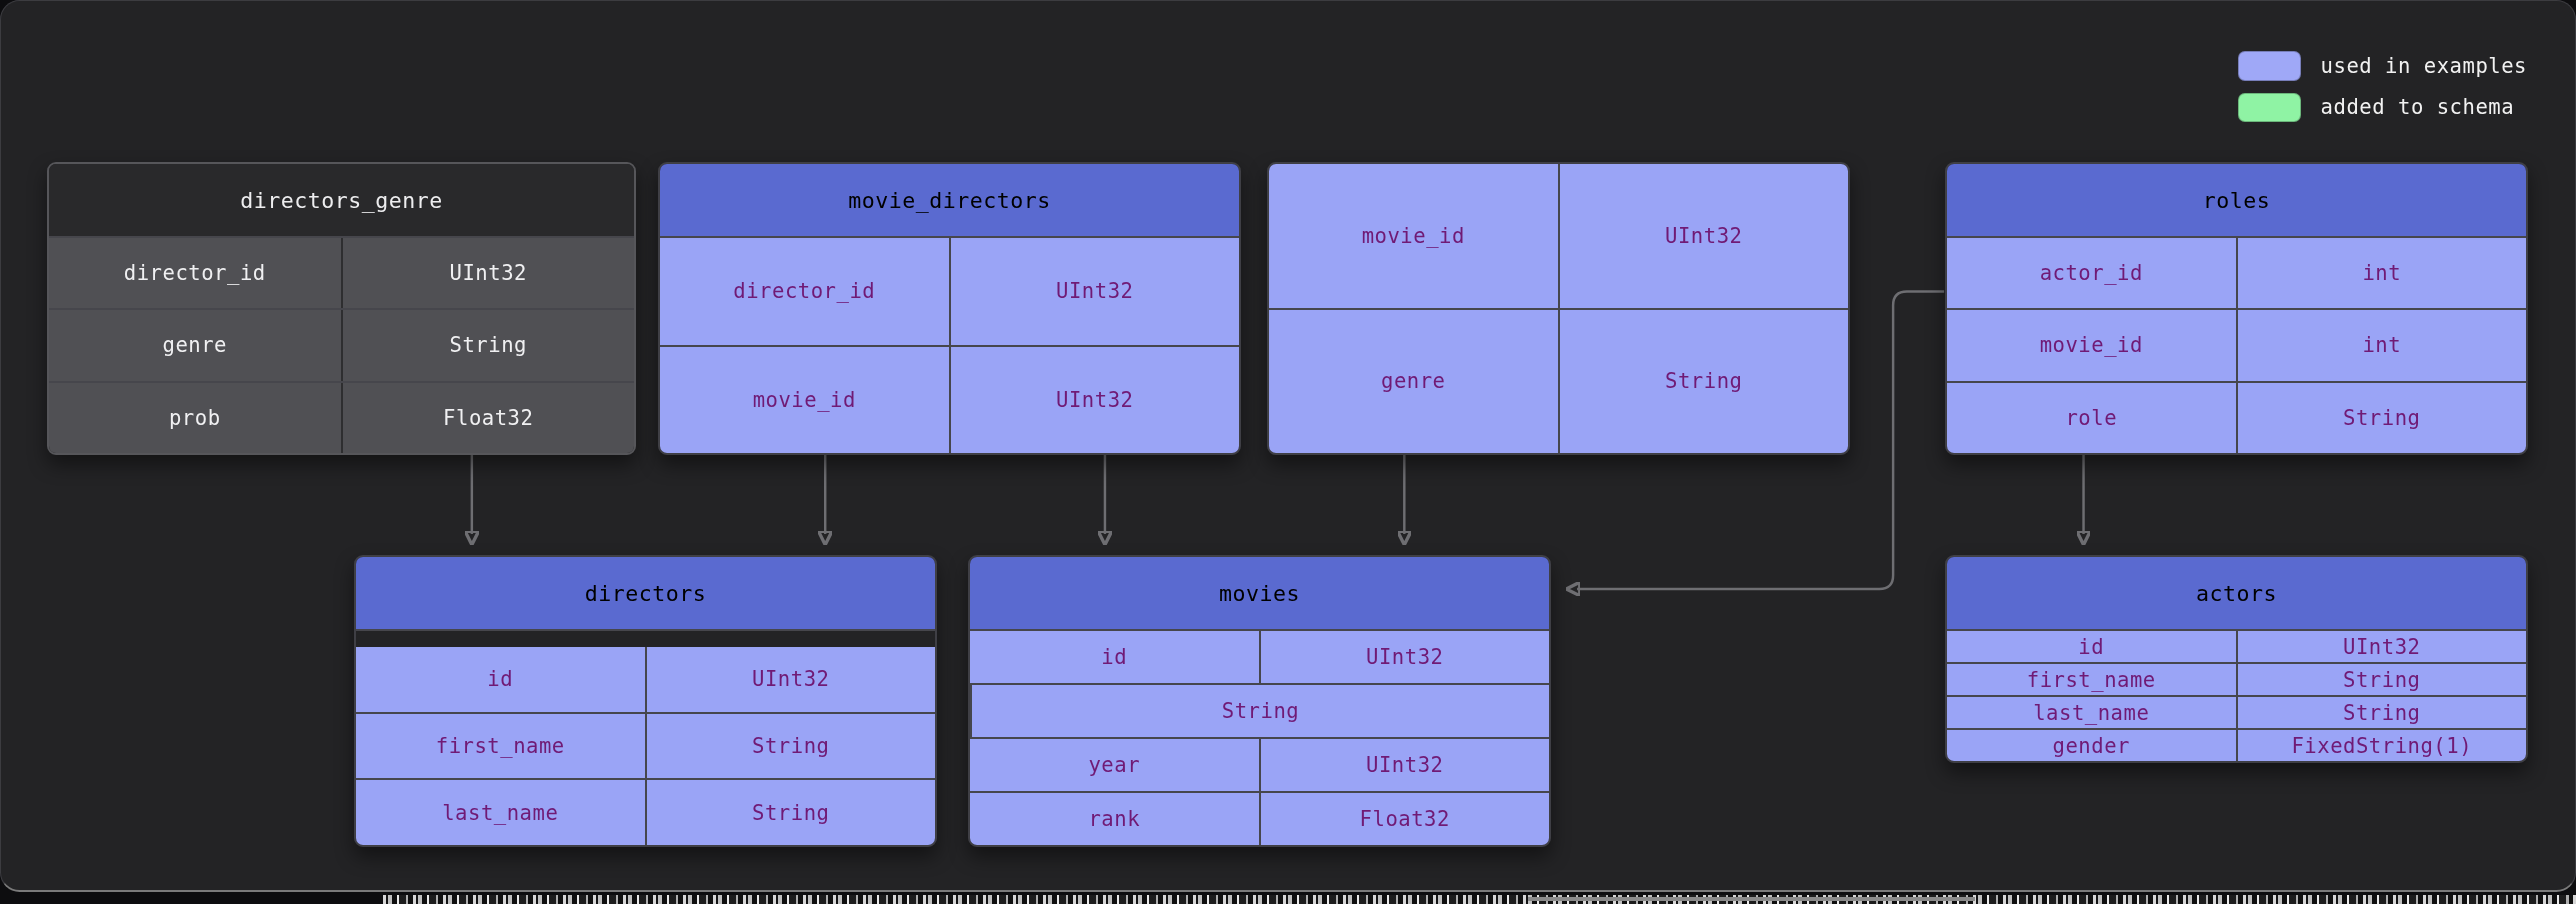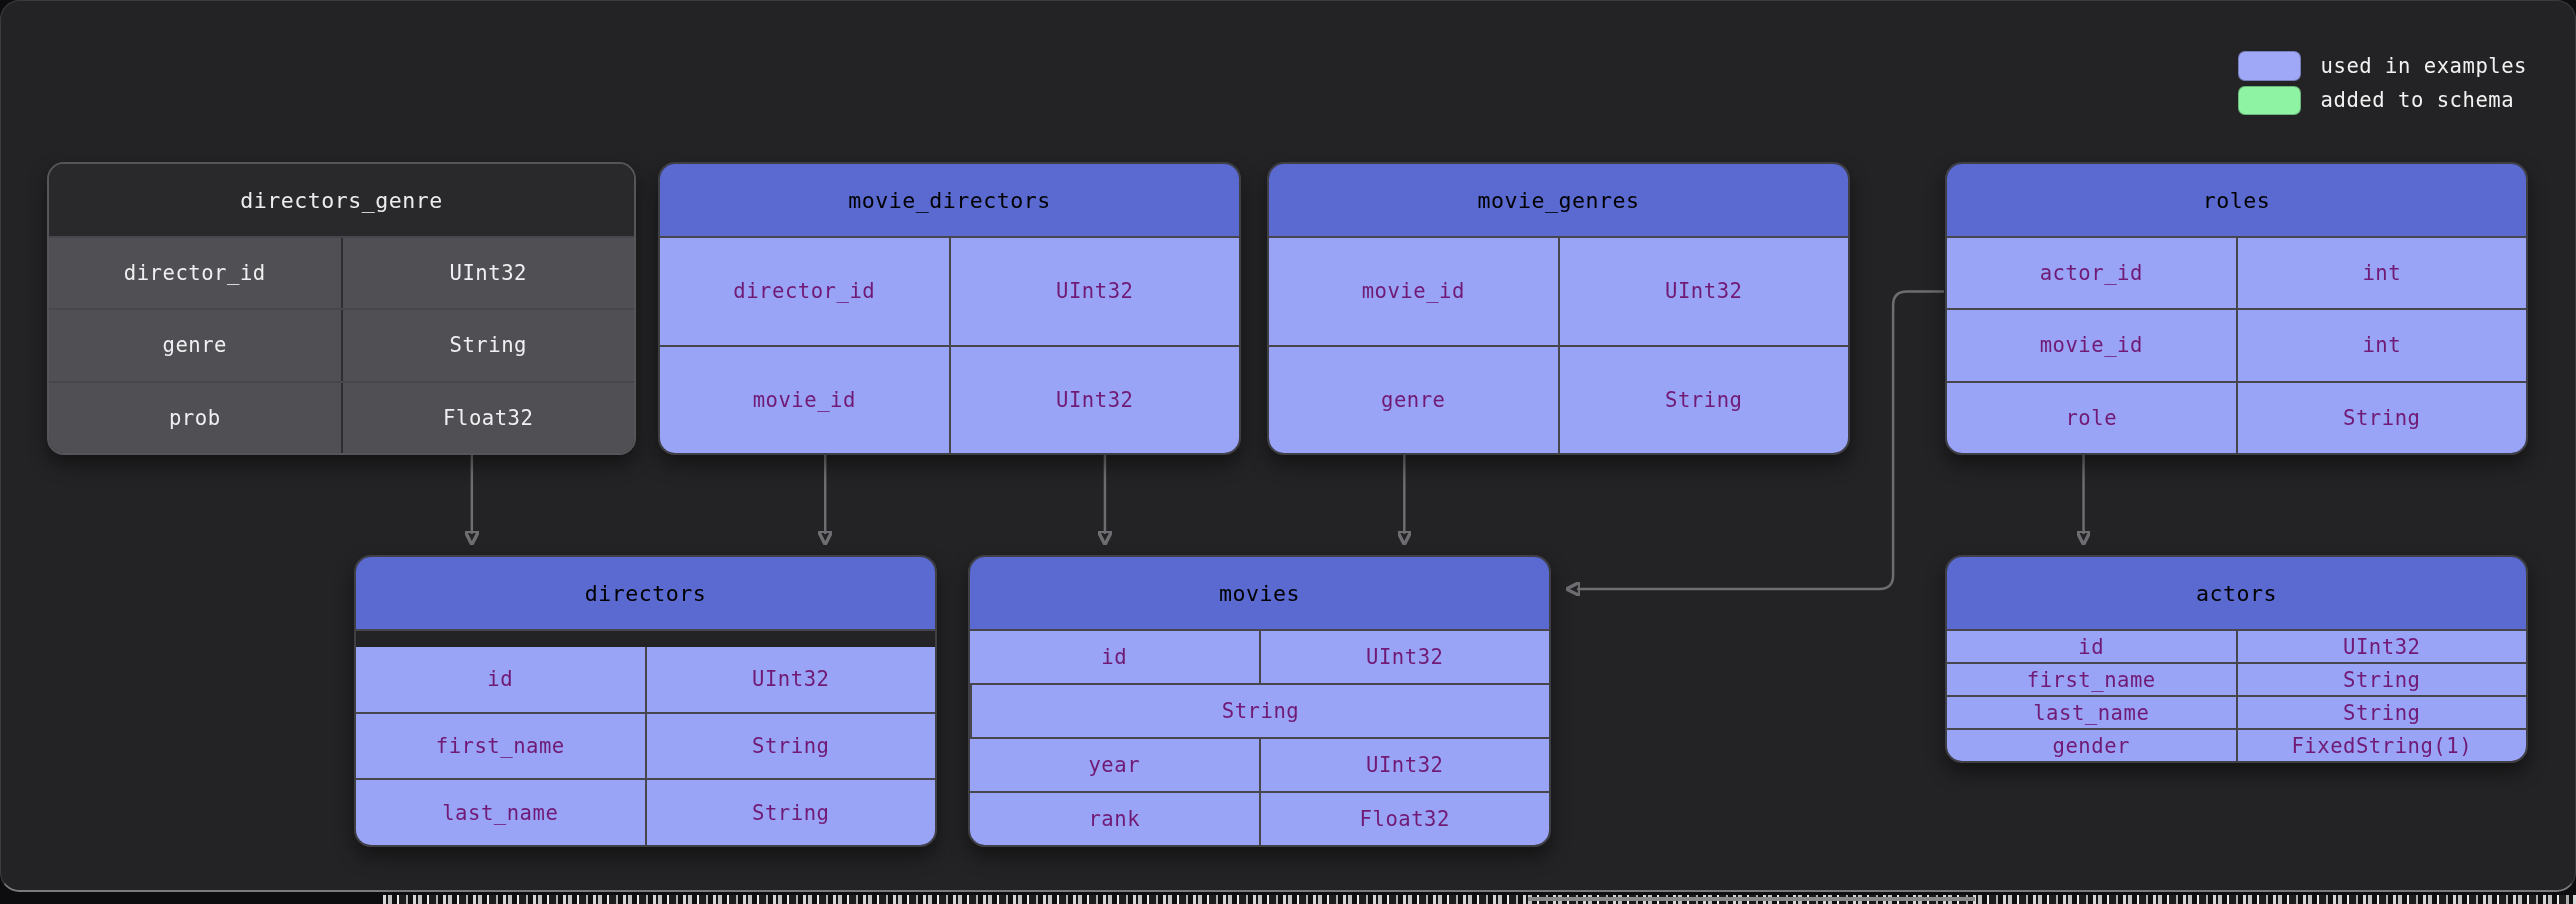--- a/index.html
+++ b/index.html
@@ -26,21 +26,21 @@
   }
   #noise-solid{
     position:absolute;top:897px;left:1528px;width:447px;height:3.9px;
     background:#8a8a8a;
   }
   
   #edges{position:absolute;left:0;top:0;width:2576px;height:904px;pointer-events:none;}
   #edges path{fill:none;stroke:var(--arrow,#6e6e72);stroke-width:2.5px;}
   
   .table{
-    position:absolute;border-radius:17px;overflow:hidden;
+    position:absolute;border-radius:9px;overflow:hidden;
     box-sizing:border-box;display:flex;flex-direction:column;
     box-shadow:0 9.8px 19.6px rgba(0,0,0,.45);
   }
   .table.blue{border:2px solid #3f3f45;}
   .table.dark{border:2px solid #56565a;}
   .t-title{
     height:72px;flex:0 0 72px;display:flex;align-items:center;justify-content:center;
     font-size:21.6px;letter-spacing:0.5px;
     border-bottom:2.9px solid var(--divider,#46464c);
   }
@@ -52,21 +52,21 @@
   .cell{
     flex:1;display:flex;align-items:center;justify-content:center;
     font-size:20.6px;letter-spacing:0.5px;
   }
   .cell.type{border-left:2.9px solid var(--divider,#46464c);}
   .blue .t-row .cell{background:var(--row-blue,#9aa4f6);color:#701a75;}
   .dark .t-row .cell{background:#505054;color:#f0f0f2;border-left-color:#2e2e30;}
   .blue .t-row.added .cell{background:var(--row-green,#9bf7ad);color:#25322a;}
   .blue .t-row.added .cell.type{border-left-color:#5fae74;}
   
-  #legend{position:absolute;right:49px;top:51px;display:flex;flex-direction:column;gap:5px;}
+  #legend{position:absolute;right:49px;top:51px;display:flex;flex-direction:column;gap:12px;}
   .legend-item{display:flex;align-items:center;}
   .legend-swatch{
     width:63px;height:29.5px;border-radius:6.9px;margin-right:19.6px;
     border:1px solid rgba(0,0,0,.25);box-sizing:border-box;
   }
   .legend-label{font-size:20.6px;color:#f2f2f2;letter-spacing:0.5px;white-space:nowrap;}
 </style>
 </head>
 <body>
 
@@ -114,21 +114,20 @@
             <div class="cell field">director_id</div>
             <div class="cell type">UInt32</div>
           </div>
           <div class="t-row">
             <div class="cell field">movie_id</div>
             <div class="cell type">UInt32</div>
           </div>
         </div>
       </div>
       <div class="table blue" style="left: 1267px; top: 162px; width: 583px; height: 293px;">
-        <div class="t-title">movie_genres</div>
         <div class="t-rows">
           <div class="t-row">
             <div class="cell field">movie_id</div>
             <div class="cell type">UInt32</div>
           </div>
           <div class="t-row">
             <div class="cell field">genre</div>
             <div class="cell type">String</div>
           </div>
         </div>

